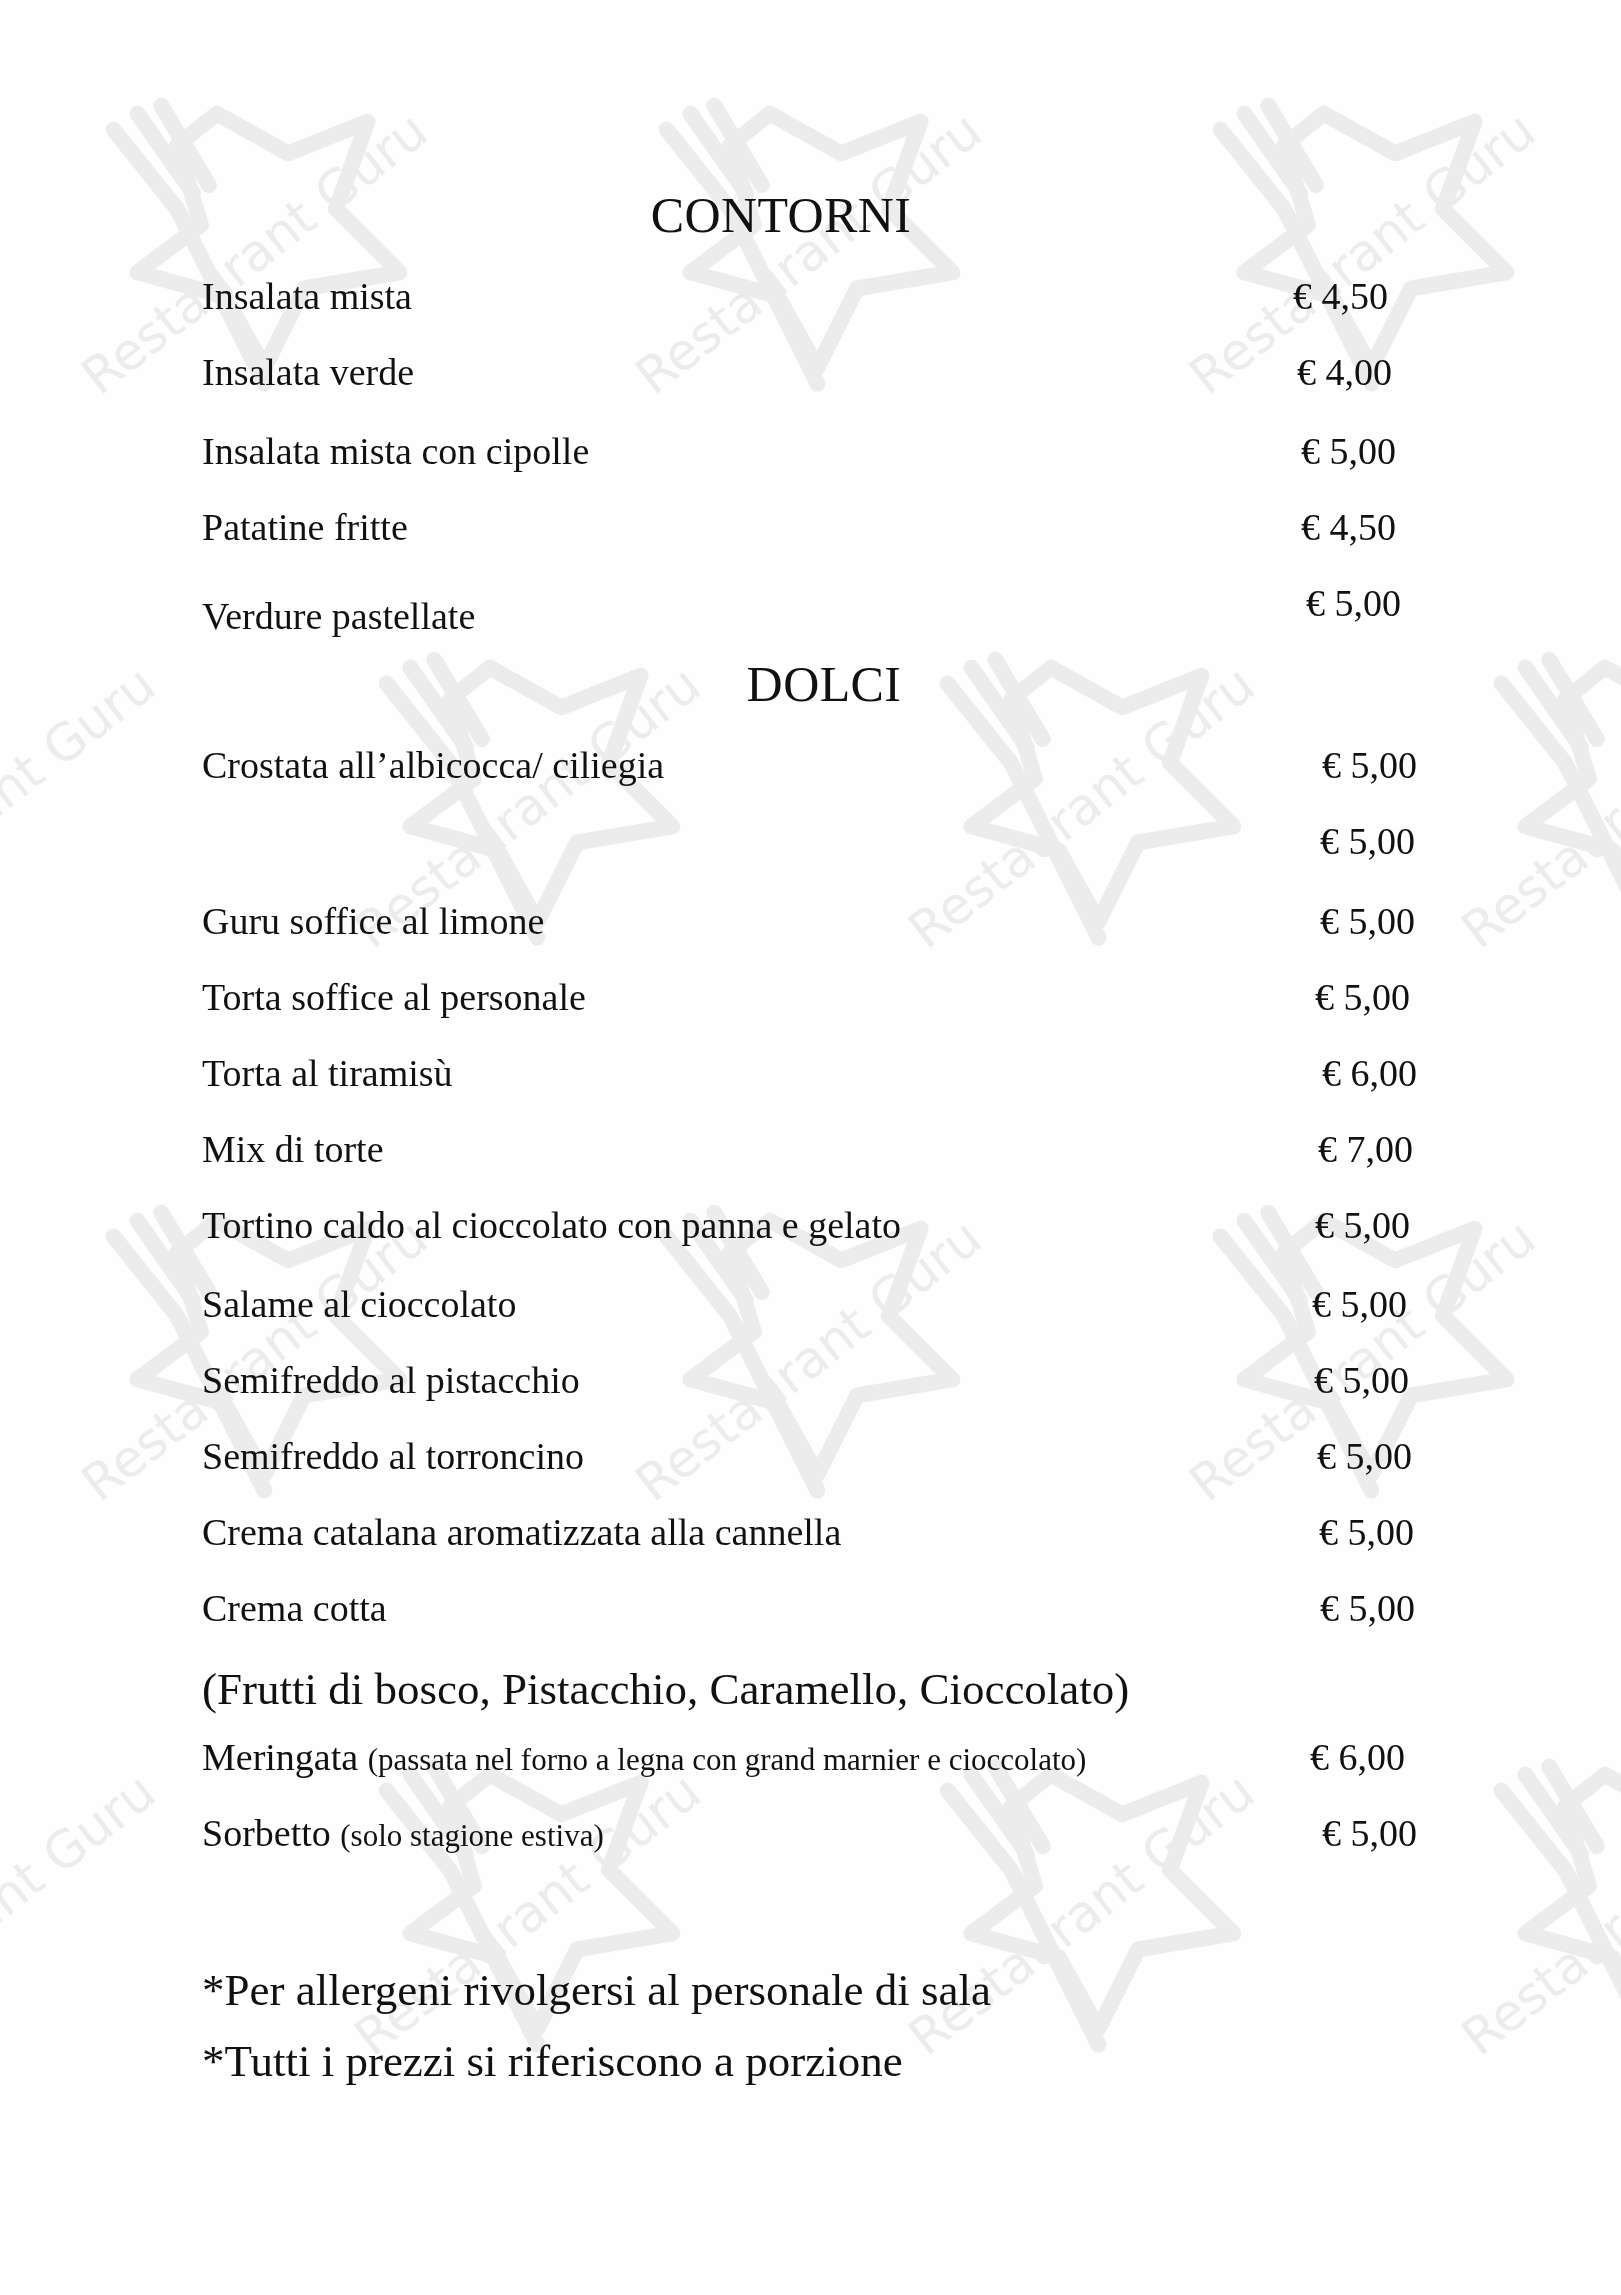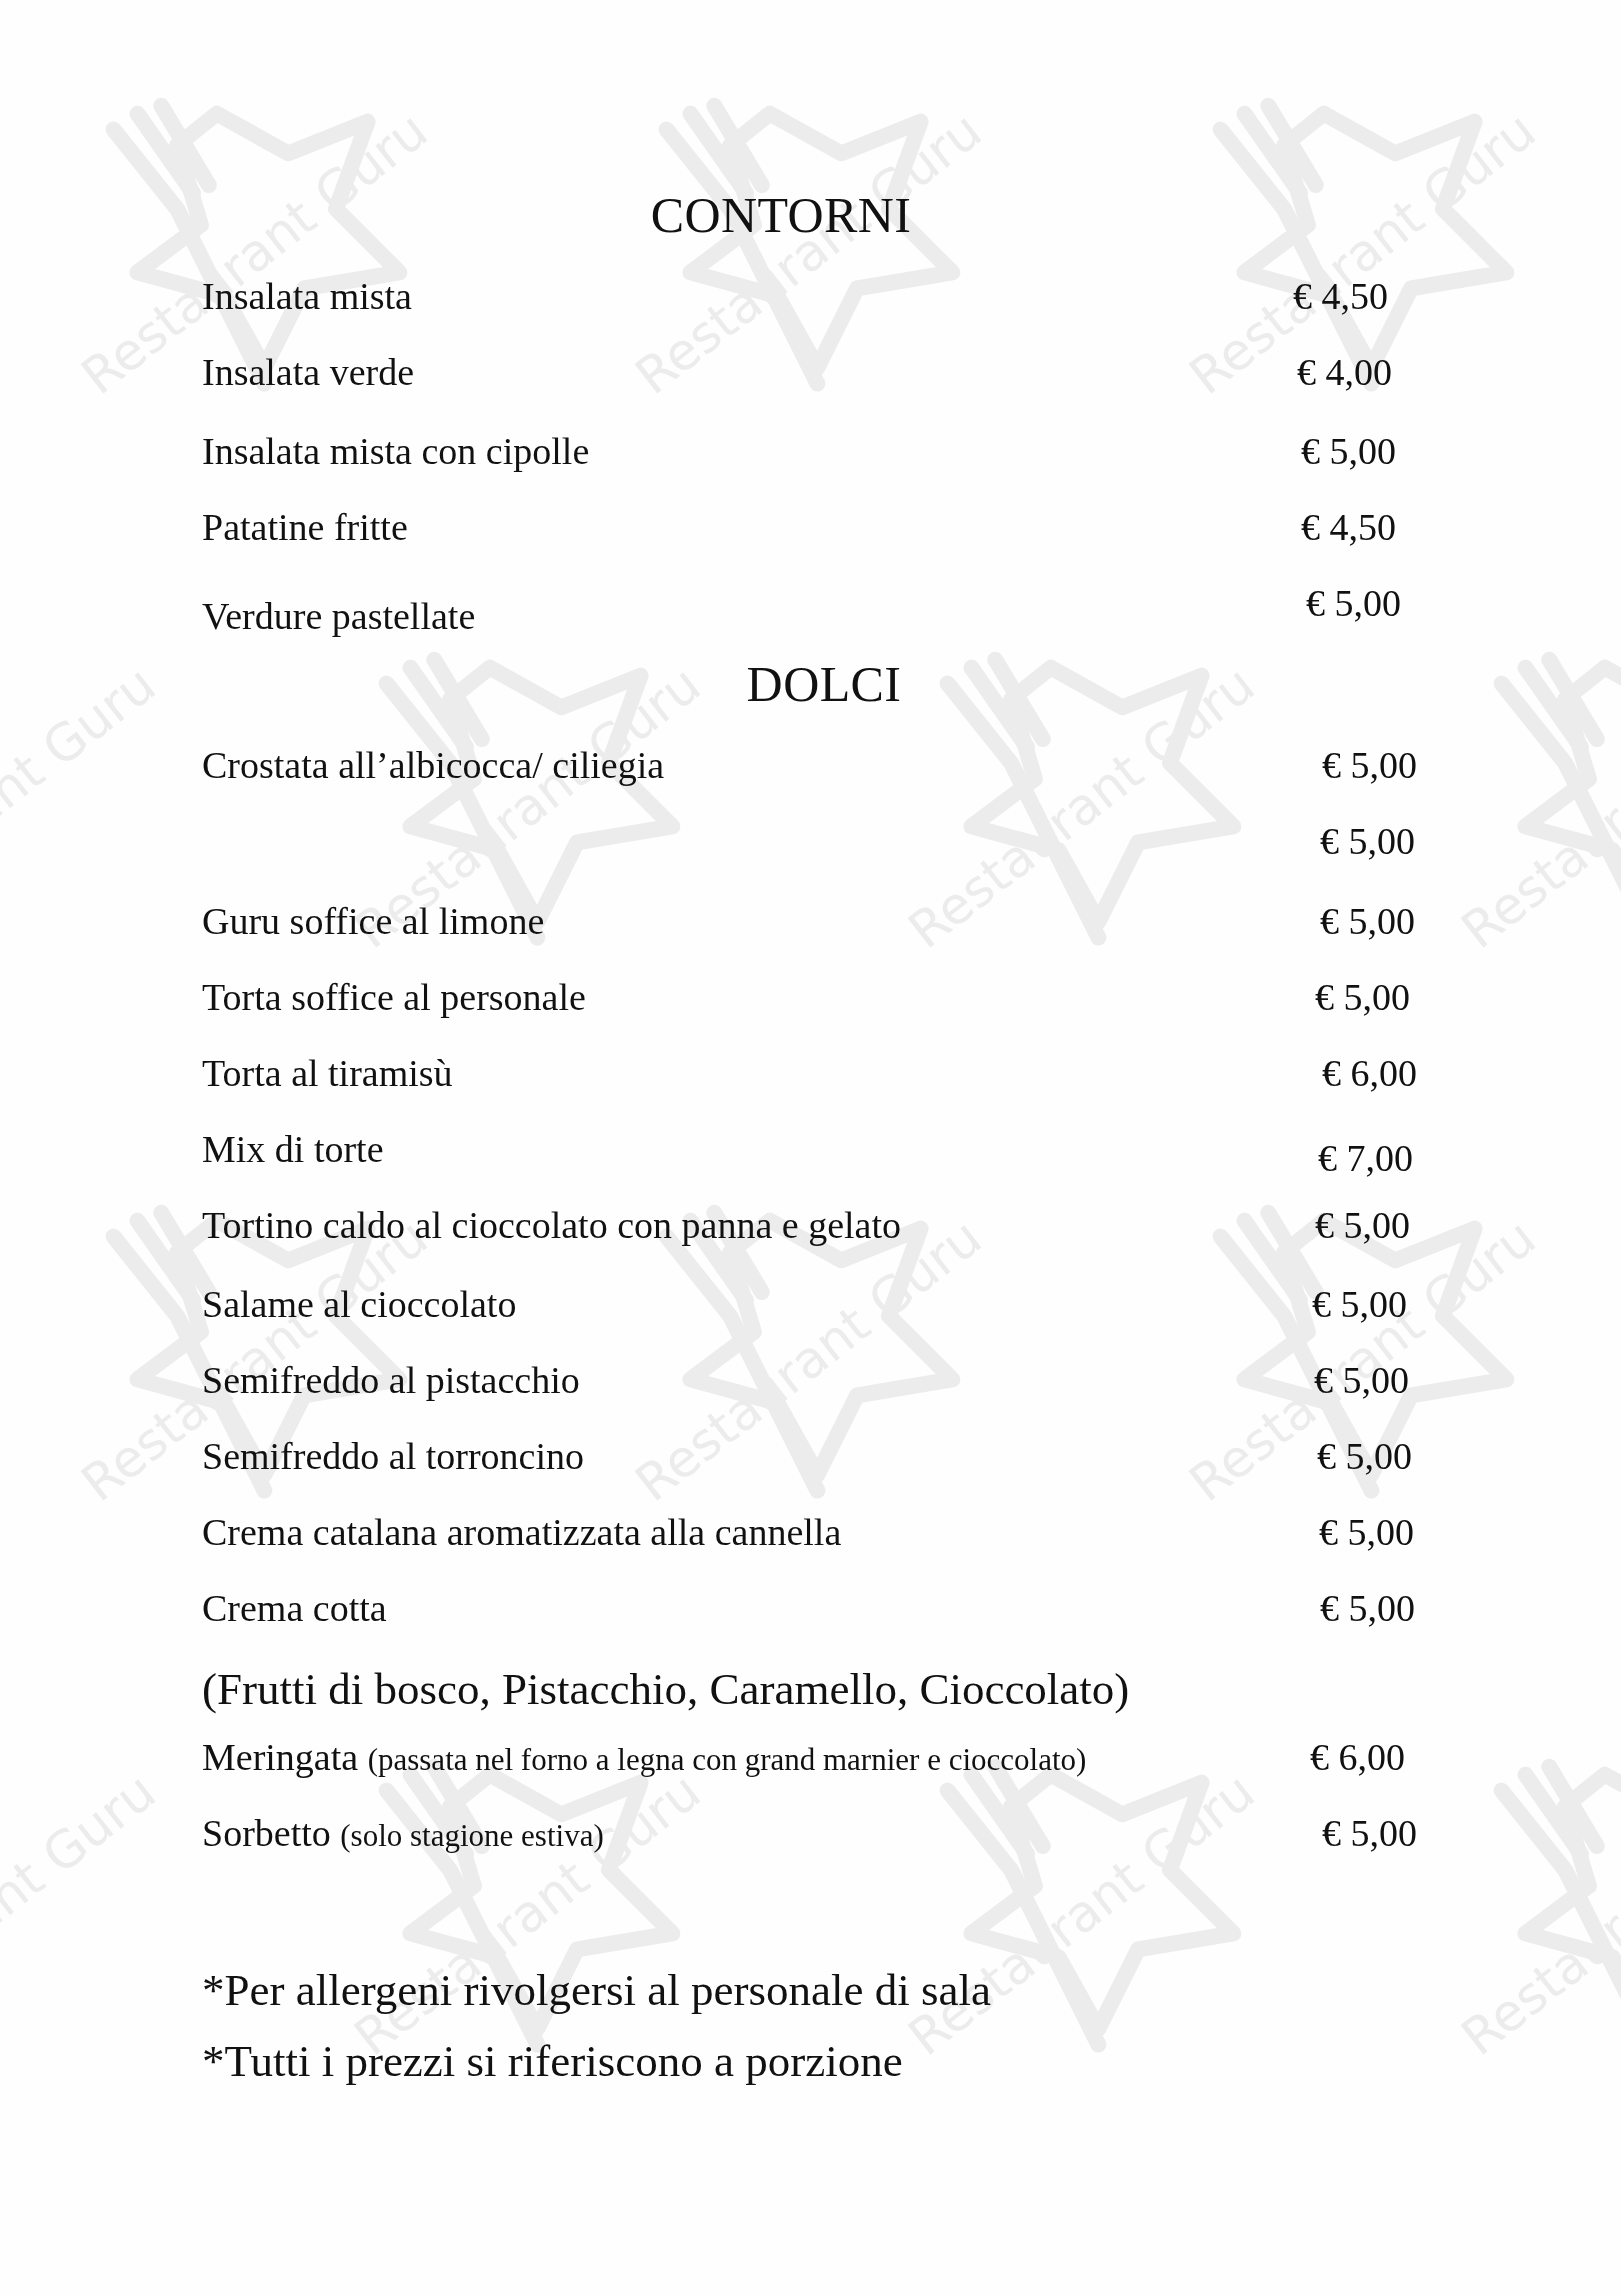--- a/index.html
+++ b/index.html
@@ -171,21 +171,21 @@
   <div class="row" style="top:902px;">Guru soffice al limone</div>
   <div class="price" style="left:1320px;top:902px;">€ 5,00</div>
 
   <div class="row" style="top:978px;">Torta soffice al personale</div>
   <div class="price" style="left:1315px;top:978px;">€ 5,00</div>
 
   <div class="row" style="top:1054px;">Torta al tiramisù</div>
   <div class="price" style="left:1322px;top:1054px;">€ 6,00</div>
 
   <div class="row" style="top:1130px;">Mix di torte</div>
-  <div class="price" style="left:1318px;top:1130px;margin-top:9px;">€ 7,00</div>
+  <div class="price" style="left:1318px;top:1130px;">€ 7,00</div>
 
   <div class="row" style="top:1206px;text-align:right;">Tortino caldo al cioccolato con panna e gelato</div>
   <div class="price" style="left:1315px;top:1206px;">€ 5,00</div>
 
   <div class="row" style="top:1285px;">Salame al cioccolato</div>
   <div class="price" style="left:1312px;top:1285px;">€ 5,00</div>
 
   <div class="row" style="top:1361px;">Semifreddo al pistacchio</div>
   <div class="price" style="left:1314px;top:1361px;">€ 5,00</div>
 

